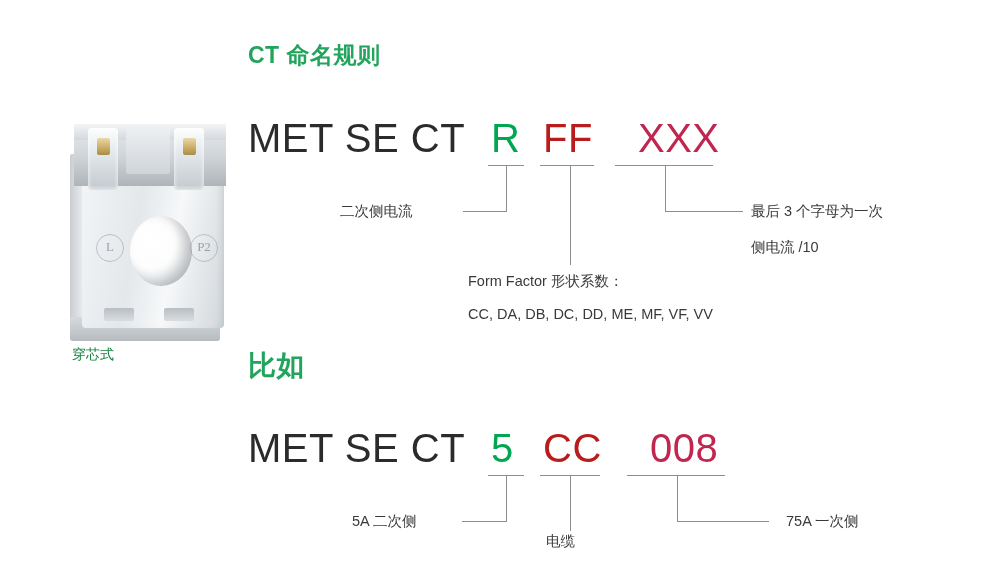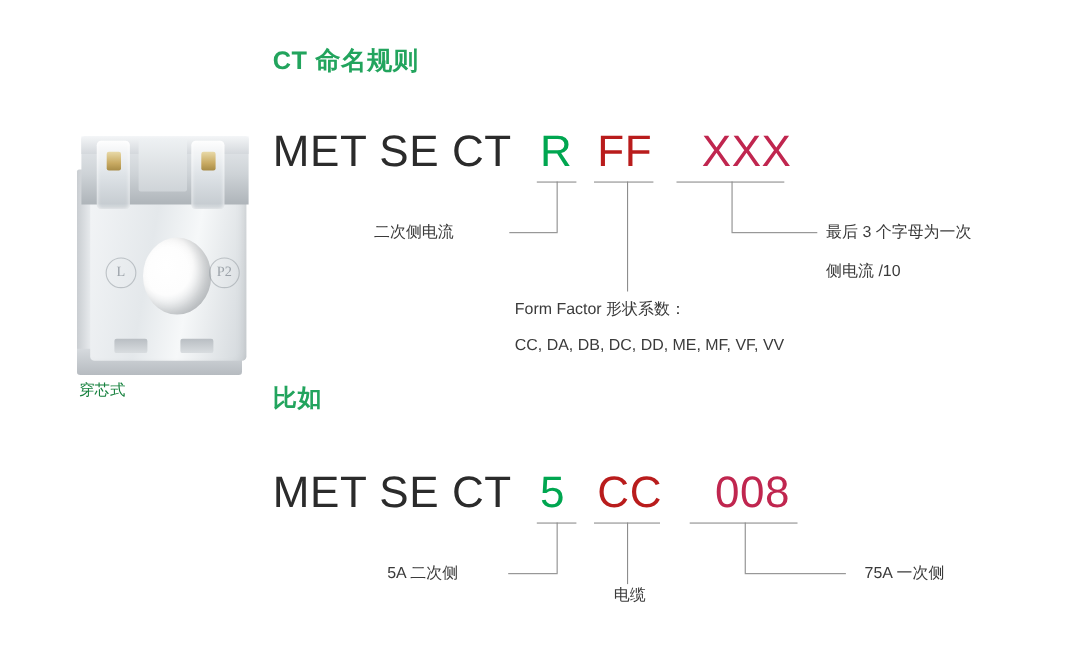--- a/index.html
+++ b/index.html
@@ -22,21 +22,21 @@
 
   
   .section-title {
     font-size: 23px;
     font-weight: 700;
     color: #22a45d;
     letter-spacing: 0.5px;
     white-space: nowrap;
   }
   #title-main { left: 248px; top: 40px; text-align: right; }
-  #title-example { left: 248px; top: 347px; font-size: 22px; }
+  #title-example { left: 248px; top: 347px; font-size: 28px; }
 
   
   #product-figure {
     left: 52px;
     top: 112px;
     width: 196px;
     height: 258px;
   }
   .photo-stage {
     position: absolute;
@@ -248,14 +248,14 @@
 <div class="abs lead-h" style="left:462px; top:521px; width:45px;"></div>
 
 <div class="abs lead-underline" style="left:540px; top:475px; width:60px;"></div>
 <div class="abs lead-v" style="left:570px; top:475px; height:56px;"></div>
 
 <div class="abs lead-underline" style="left:627px; top:475px; width:98px;"></div>
 <div class="abs lead-v" style="left:677px; top:475px; height:46px;"></div>
 <div class="abs lead-h" style="left:677px; top:521px; width:92px;"></div>
 
 <div class="abs anno" style="left:352px; top:508px;">5A 二次侧</div>
-<div class="abs anno" style="left:558px; top:528px;">电缆</div>
+<div class="abs anno" style="left:546px; top:528px;">电缆</div>
 <div class="abs anno" style="left:786px; top:508px;">75A 一次侧</div>
 
 </body></html>

